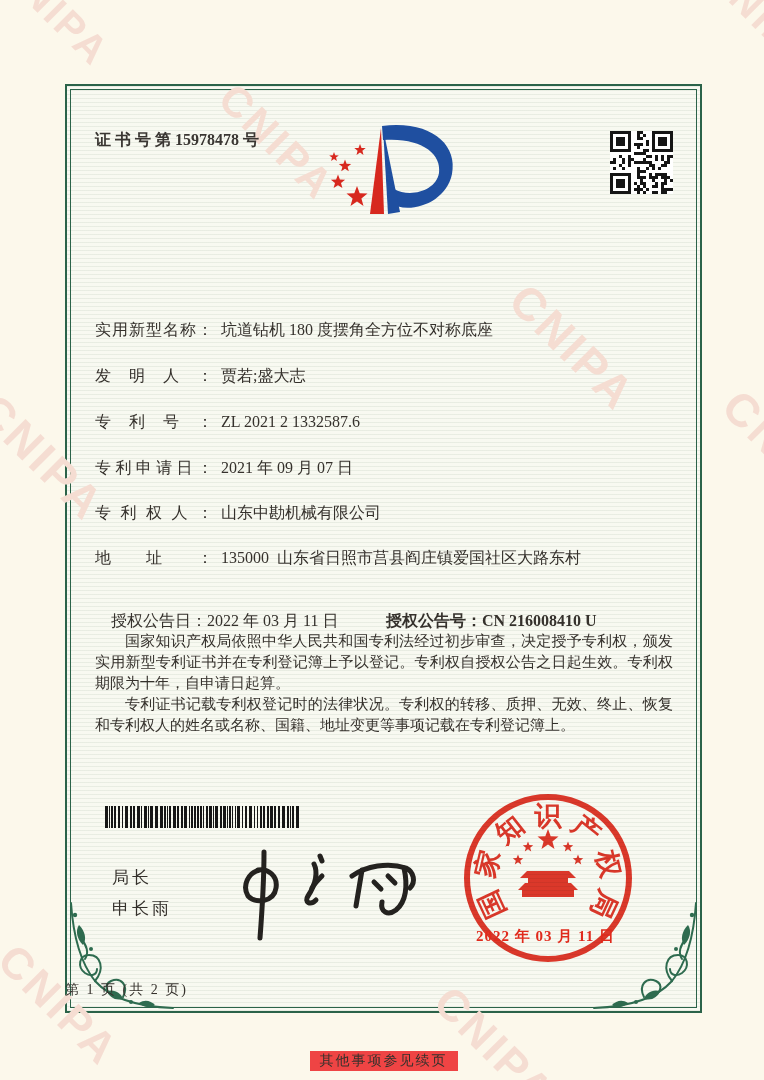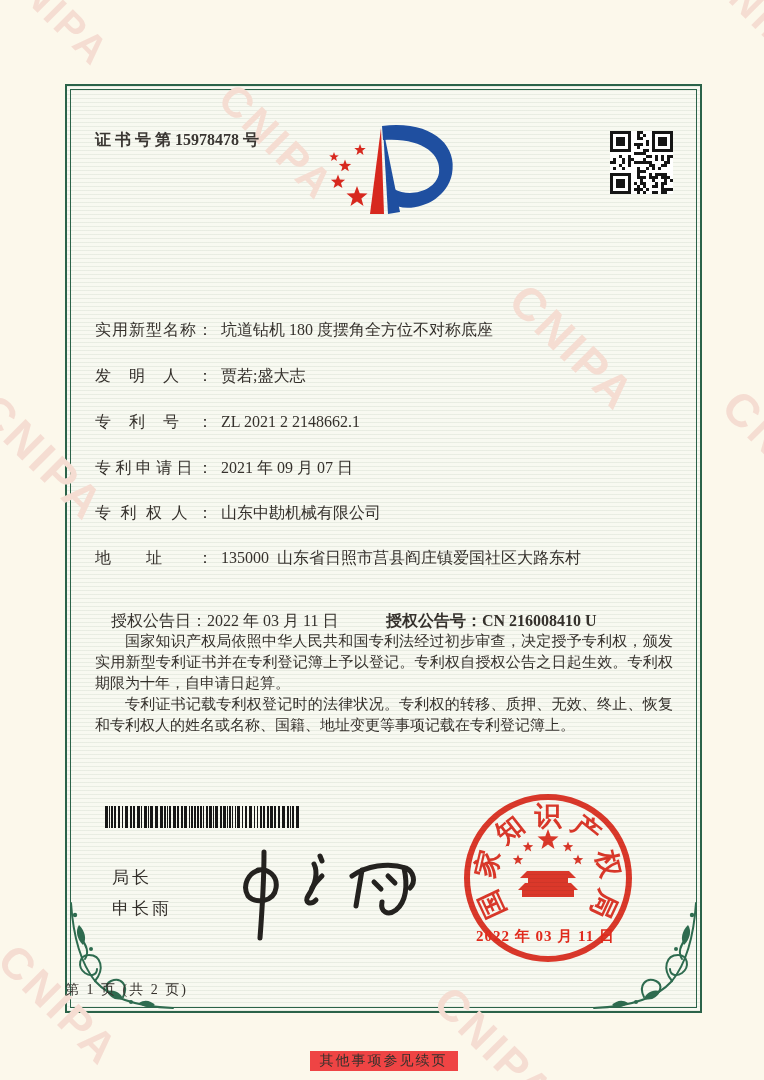--- a/index.html
+++ b/index.html
@@ -220,21 +220,21 @@
     </svg>
 
 
   <div class="abs field" style="top:320px;">
     <span class="flabel">实用新型名称：</span><span class="fvalue">坑道钻机 180 度摆角全方位不对称底座</span>
   </div>
   <div class="abs field" style="top:366px;">
     <span class="flabel">发明人：</span><span class="fvalue">贾若;盛大志</span>
   </div>
   <div class="abs field" style="top:412px;">
-    <span class="flabel">专利号：</span><span class="fvalue">ZL 2021 2 2148662.1</span>
+    <span class="flabel">专利号：</span><span class="fvalue">ZL 2021 2 1332587.6</span>
   </div>
   <div class="abs field" style="top:458px;">
     <span class="flabel">专利申请日：</span><span class="fvalue">2021 年 09 月 07 日</span>
   </div>
   <div class="abs field" style="top:503px;">
     <span class="flabel">专利权人：</span><span class="fvalue">山东中勘机械有限公司</span>
   </div>
   <div class="abs field" style="top:548px;">
     <span class="flabel">地址：</span><span class="fvalue">135000  山东省日照市莒县阎庄镇爱国社区大路东村</span>
   </div>

